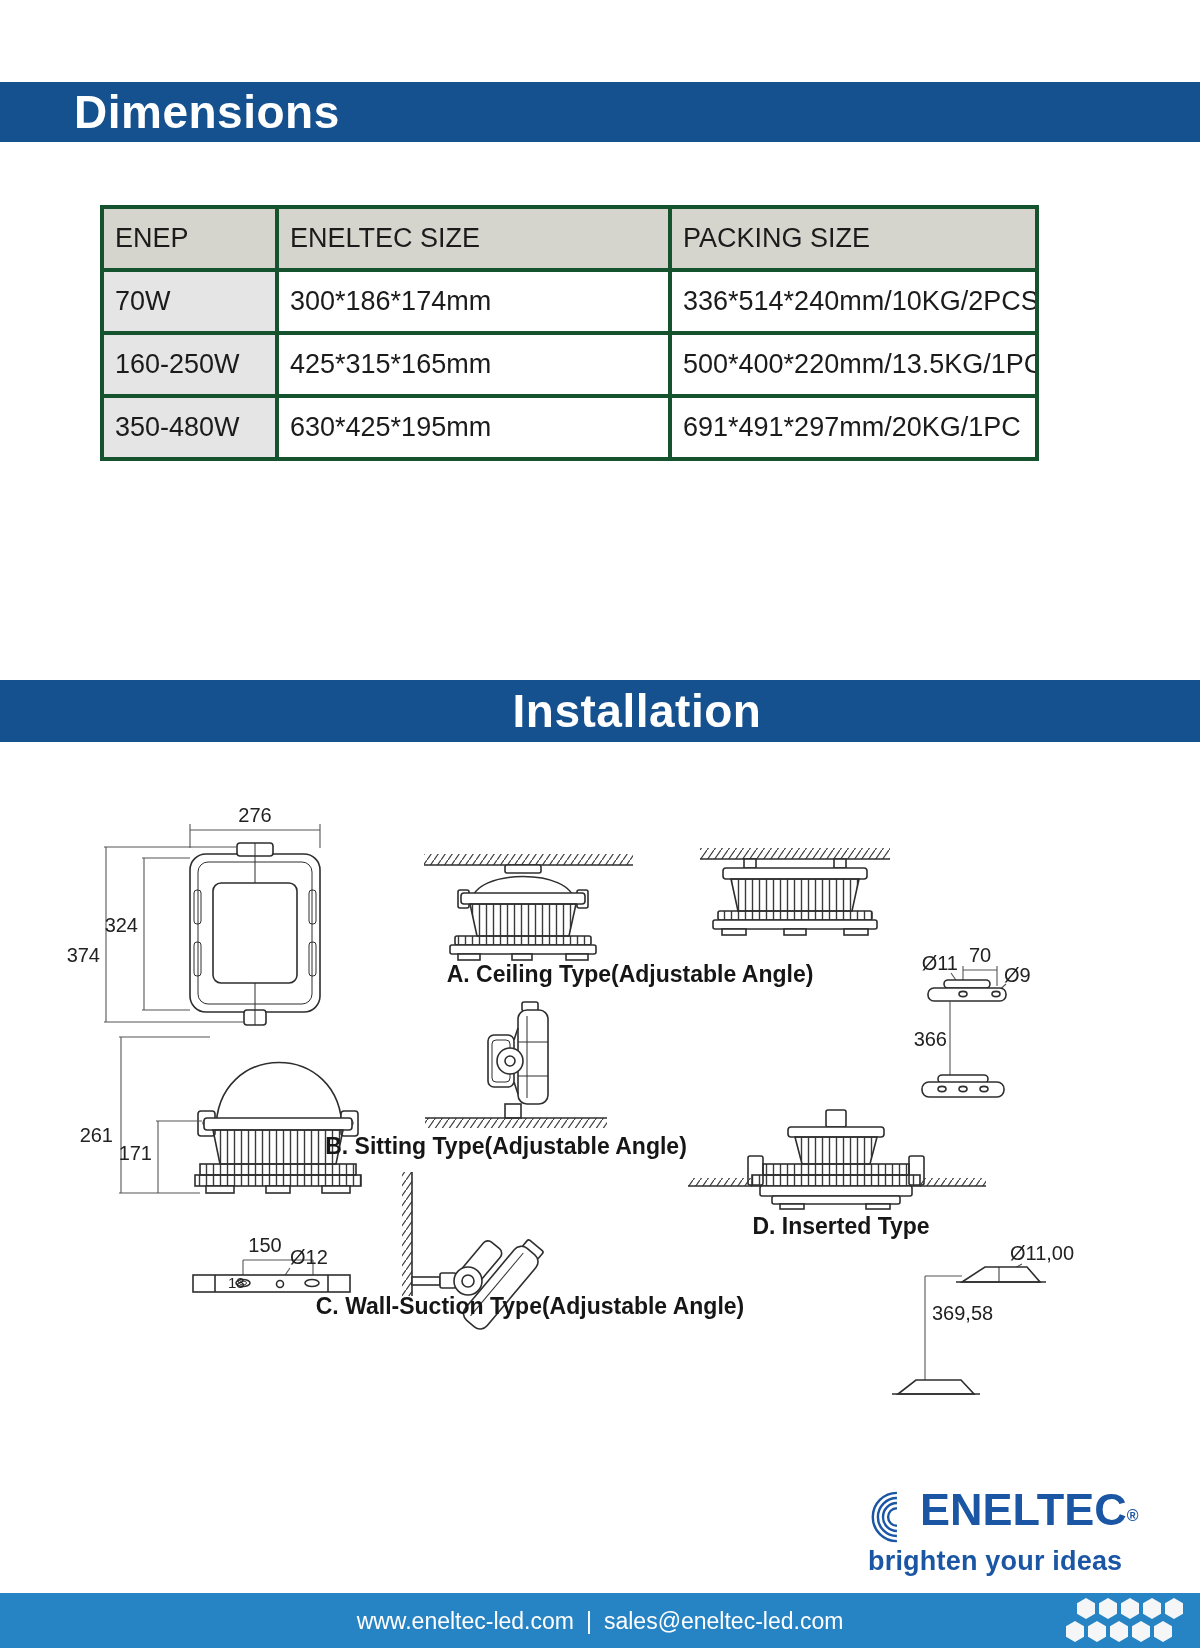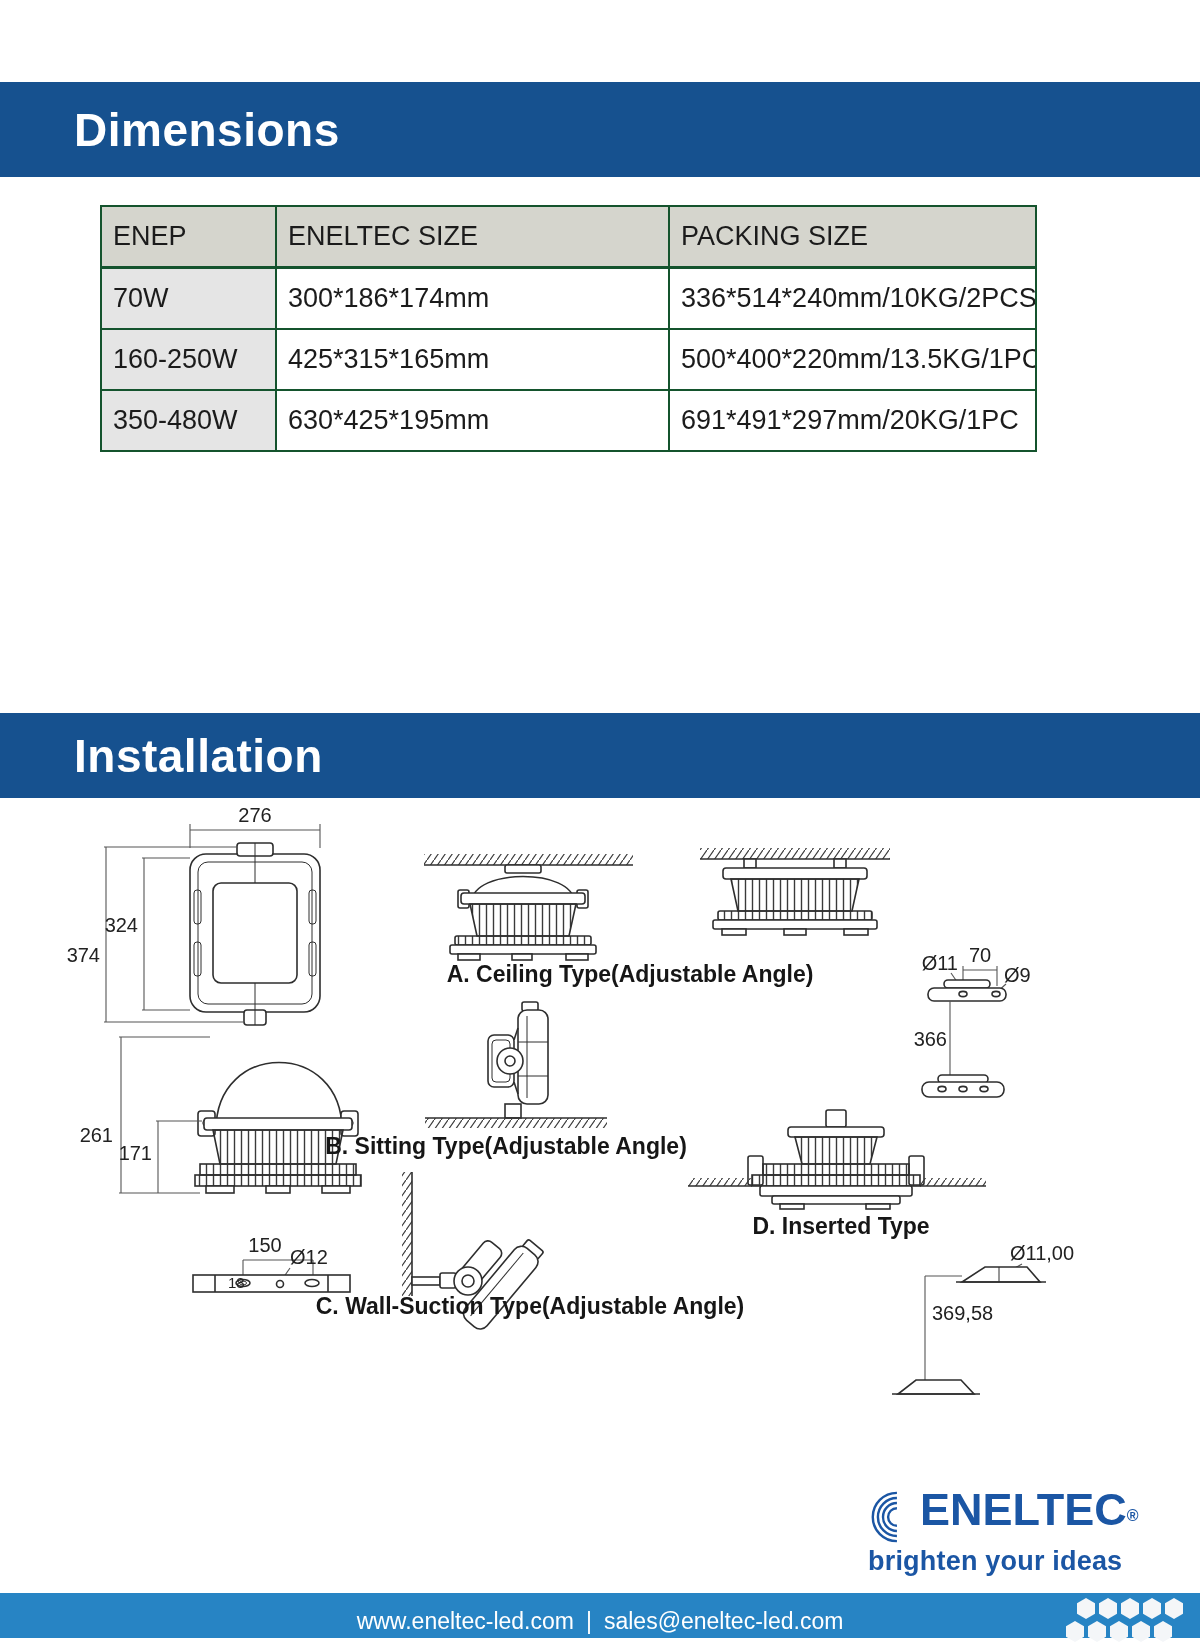--- a/index.html
+++ b/index.html
@@ -2,28 +2,28 @@
 <html><head>
 <meta charset="utf-8">
 <style>
   html,body { margin:0; padding:0; background:#888; }
   .page { position:relative; width:1200px; height:1650px; background:#ffffff;
           font-family:"Liberation Sans", sans-serif; overflow:hidden; margin:0 auto; }
 
   
   .section-bar { position:absolute; left:0; width:1200px; background:#16518f; color:#fff;
                  display:flex; align-items:center; }
-  .bar-dimensions { top:82px; height:95px; }
-  .bar-installation { top:713px; height:85px; }
+  .bar-dimensions { top:82px; height:60px; }
+  .bar-installation { top:680px; height:62px;justify-content:center; }
   .section-title { font-size:46px; font-weight:bold; padding-left:74px; letter-spacing:0.5px; }
 
   
   .spec-table { position:absolute; left:100px; top:205px; width:935px;
                 border-collapse:collapse; table-layout:fixed; font-size:27px; color:#1b1b1b; }
-  .spec-table th, .spec-table td { border:2px solid #14532d; height:59px; padding:0 4px 0 11px;
+  .spec-table th, .spec-table td { border:4px solid #14532d; height:59px; padding:0 4px 0 11px;
                 text-align:left; font-weight:normal; vertical-align:middle; overflow:hidden; white-space:nowrap; }
   .spec-table th { background:#d5d5cd; border-bottom-width:3px; }
   .spec-table td.col-enep { background:#e5e5e5; }
 
   
   .diagram { position:absolute; left:0; top:790px; }
   .ln  { fill:none; stroke:#2e2e2e; stroke-width:1.6; }
   .lnf { fill:#ffffff; stroke:#2e2e2e; stroke-width:1.6; }
   .thin { stroke-width:1; }
   .dim-ln { fill:none; stroke:#555; stroke-width:1.1; }
@@ -32,21 +32,21 @@
   .type-label { font-size:23px; font-weight:bold; fill:#161616; font-family:"Liberation Sans",sans-serif; }
 
   
   .logo { position:absolute; left:868px; top:1489px; color:#1b56a4; }
   .logo-row { display:flex; align-items:flex-start; }
   .logo-name { font-size:45px; font-weight:bold; line-height:0.95; letter-spacing:0;margin-left:20px; }
   .logo-reg { font-size:16px; font-weight:bold; position:relative; top:-4px; }
   .logo-tagline { font-size:27px; font-weight:bold; margin-top:3px; letter-spacing:0.2px; }
 
   
-  .footer { position:absolute; left:0; top:1593px; width:1200px; height:45px; background:#2784c4; }
+  .footer { position:absolute; left:0; top:1593px; width:1200px; height:55px; background:#2784c4; }
   .footer-text { color:#fff; font-size:23px; text-align:center; line-height:57px; }
   .footer-text span { margin:0 6px; }
   .hex-pattern { position:absolute; right:12px; top:5px; }
 </style>
 </head>
 <body>
 
 <div class="page">
 
   <div class="section-bar bar-dimensions">

